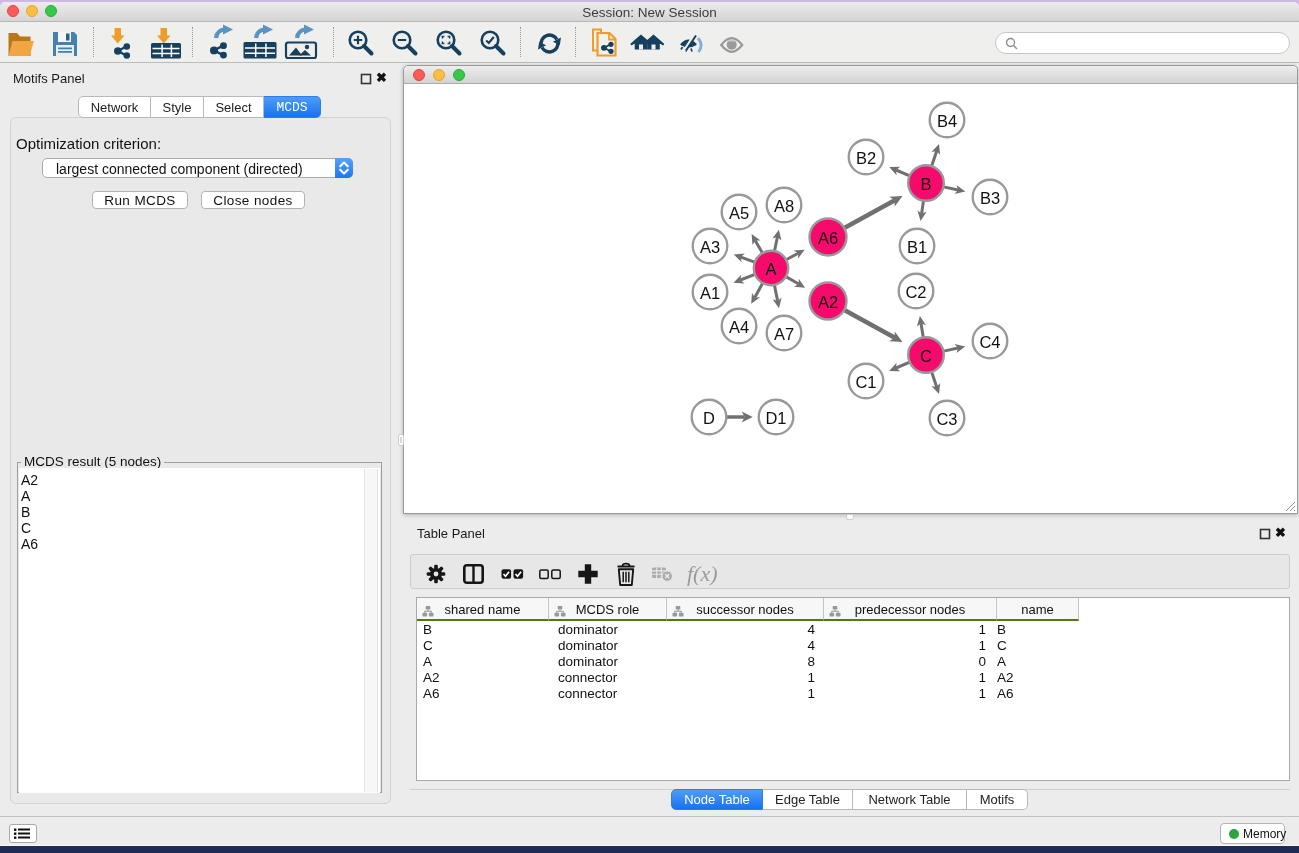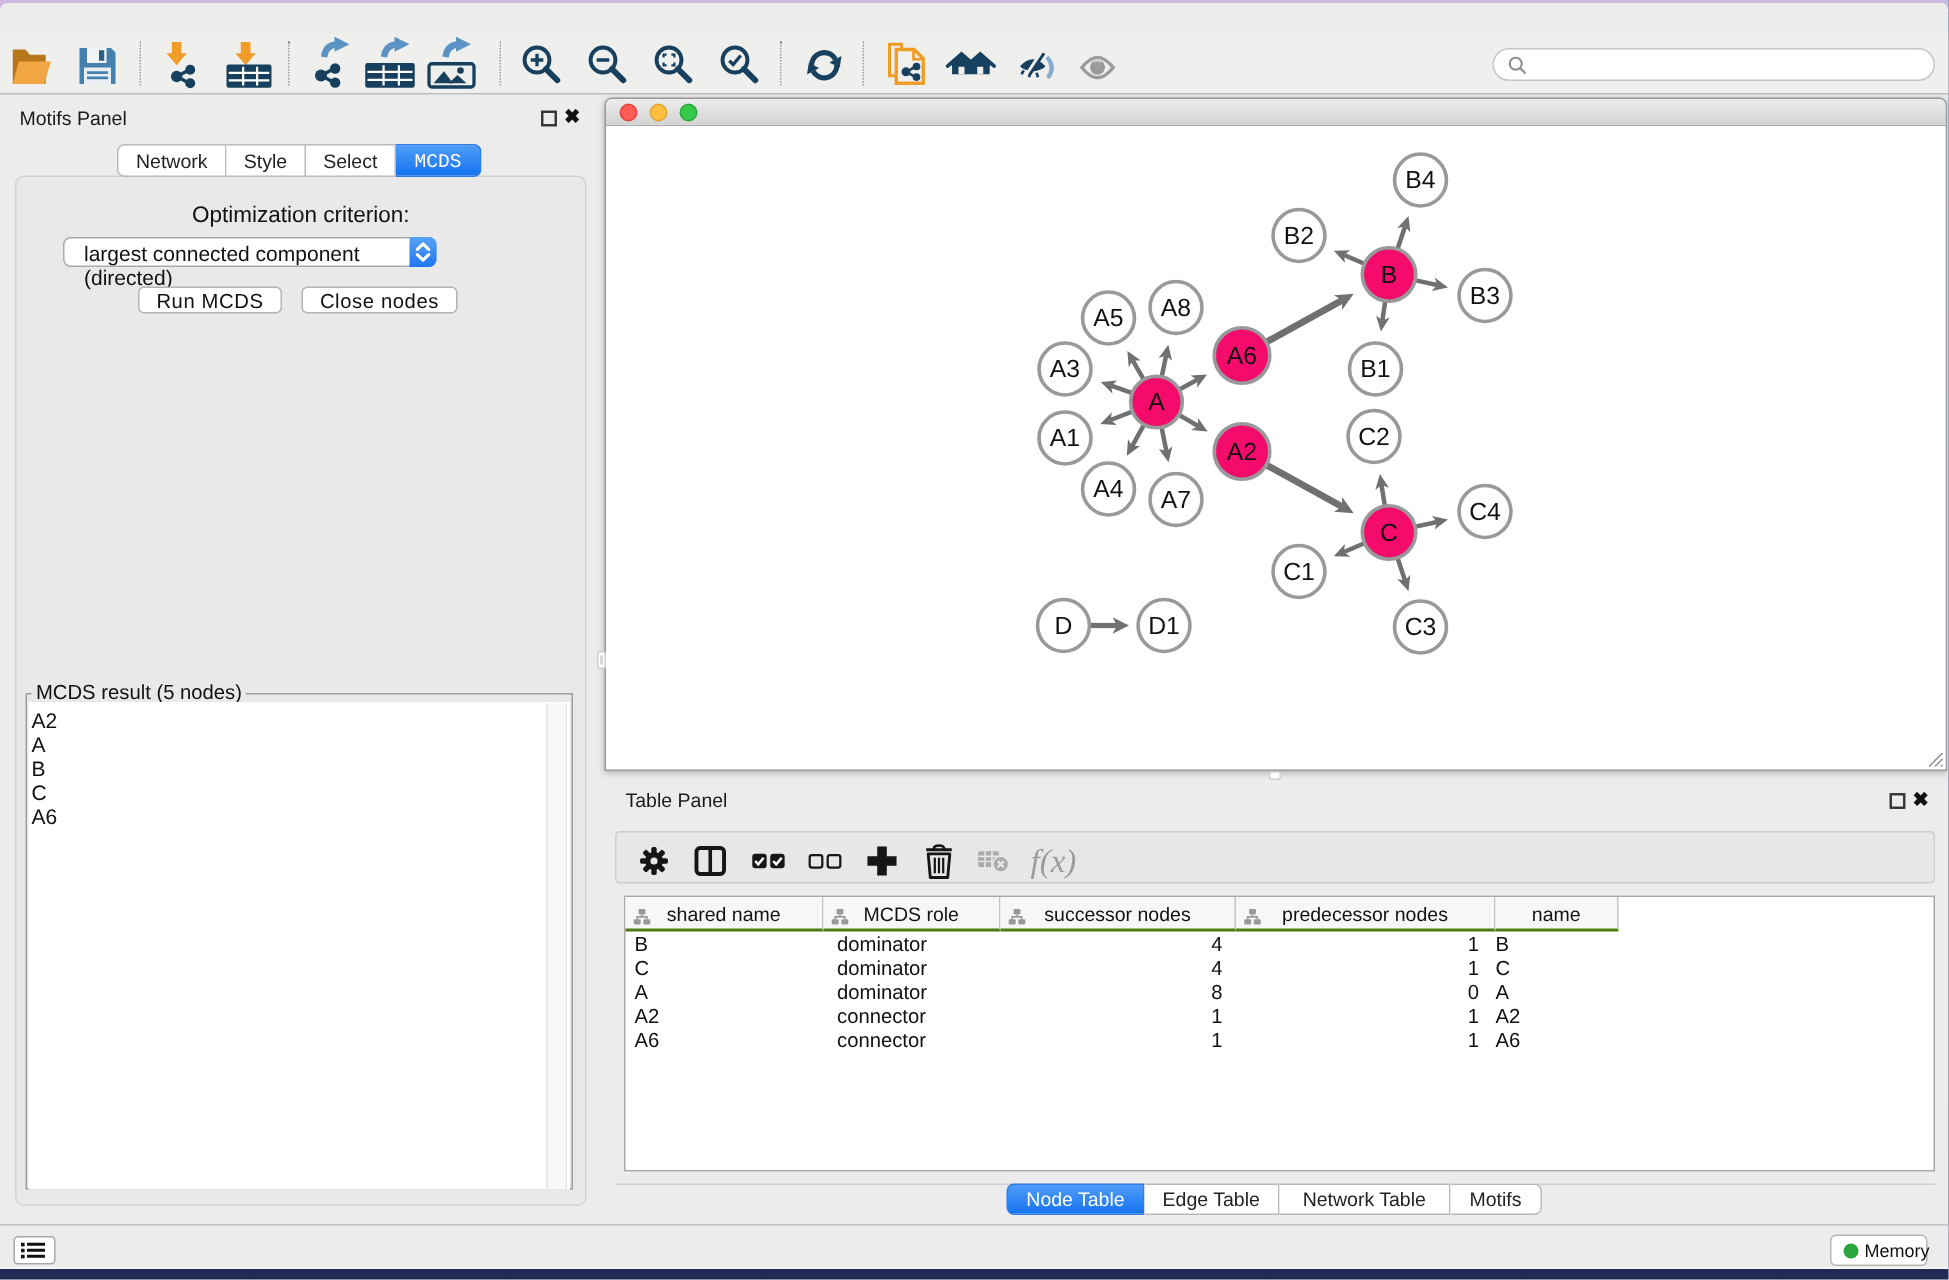--- a/index.html
+++ b/index.html
@@ -16,22 +16,22 @@
 #searchbox { left:995px; top:10px; width:295px; height:22px; background:#fff; border:1px solid #c6c6c6; border-radius:12px; }
 
 #cp-title { left:13px; top:69px; font-size:13px; color:#1a1a1a; }
 .wicon { position:absolute; font-size:12px; color:#111; }
 #cp-panel { left:10px; top:115px; width:381px; height:687px; background:#e9e9e9; border:1px solid #d2d2d2; border-radius:6px; }
 .tabrow { position:absolute; display:flex; }
 .tab { height:22px; font-size:13px; color:#222; background:#fff; border:1px solid #b9b9b9; border-left:none; text-align:center; line-height:21px; }
 .tab.first { border-left:1px solid #b9b9b9; border-radius:5px 0 0 5px; }
 .tab.last { border-radius:0 5px 5px 0;font-family:Liberation Mono, monospace; }
 .tab.sel { background:linear-gradient(#4f9cf7,#1573f0); color:#fff; border-color:#2f7ce8; }
-#opt-label { left:2px; top:133px; width:397px; text-align:center; font-size:15px; color:#111; }
-#dropdown { left:42px; top:156px; width:249px; height:20px; background:#fff; border:1px solid #ababab; border-radius:5px; }
+#opt-label { left:16px; top:133px; width:397px; font-size:15px; color:#111; }
+#dropdown { left:42px; top:156px; width:311px; height:20px; background:#fff; border:1px solid #ababab; border-radius:5px; }
 #dd-text { position:absolute; left:13px; top:2px; font-size:14px; color:#111; }
 #dd-step { position:absolute; right:-1px; top:-1px; width:18px; height:20px; background:linear-gradient(#57a1f8,#1e78f2); border-radius:0 5px 5px 0; }
 .btn { position:absolute; height:18px; background:#fff; border:1px solid #b4b4b4; border-radius:4px; font-size:13.5px; color:#111; text-align:center; line-height:17px; letter-spacing:0.4px; }
 #fieldset { left:17px; top:460px; width:365px; height:331px; border:1px solid #9f9f9f; }
 #fs-label { left:21px; top:452px; background:#e9e9e9; padding:0 3px; font-size:13.5px; color:#111; }
 #listbox { left:19px; top:466px; width:361px; height:325px; background:#fff; }
 #lb-scroll { position:absolute; right:2px; top:1px; width:14px; height:323px; background:#f7f7f7; border-left:1px solid #e3e3e3; border-right:1px solid #e3e3e3; }
 .lbi { position:absolute; left:2px; font-size:14px; color:#111; }
 
 #gwin { left:403px; top:63px; width:895px; height:449px; background:#fff; border:1px solid #9a9a9a; border-radius:5px 5px 0 0; box-shadow:0 1px 4px rgba(0,0,0,0.25); }
@@ -47,20 +47,26 @@
 .rcell { position:absolute; font-size:13.5px; color:#111; }
 .btab { position:absolute; height:21px; background:#fff; border:1px solid #b9b9b9; border-left:none; font-size:13px; color:#222; text-align:center; line-height:20px; top:787px; }
 #statusbar { left:0; top:814px; width:1299px; height:30px; border-top:1px solid #c2c2c2; border-bottom:1px solid #fafafa; background:#ececec; }
 #memorybtn { left:1220px; top:821px; width:65px; height:21px; background:#fff; border:1px solid #b5b5b5; border-radius:4px; font-size:12px; color:#111; }
 #listbtn { left:9px; top:822px; width:28px; height:19px; background:#fff; border:1px solid #a8a8a8; border-radius:3px; }
 </style>
 </head>
 <body>
 <div class="abs" id="desktop-top"></div>
 <div class="abs" id="appwin">
+  <div class="abs" id="titlebar">
+    <div class="tl" style="left:7px;background:#fc5b57;border:1px solid #e1423e;"></div>
+    <div class="tl" style="left:26px;background:#fdbe41;border:1px solid #e0a432;"></div>
+    <div class="tl" style="left:45px;background:#35c84a;border:1px solid #2aa73c;"></div>
+    <div class="abs" id="titletext">Session: New Session</div>
+  </div>
   <div class="abs" id="toolbar">
     <div class="tsep" style="left:93px"></div>
     <div class="tsep" style="left:192px"></div>
     <div class="tsep" style="left:333px"></div>
     <div class="tsep" style="left:520px"></div>
     <div class="tsep" style="left:575px"></div>
     <svg width="1299" height="41" style="position:absolute;left:0;top:0">
 <g transform="translate(8,8)">
 <path d="M0.5 3 L9 3 L12 6.5 L22.5 6.5 L22.5 26 L0.5 26 Z" fill="#b9771b"></path>
 <path d="M4.5 11 L26 11 L21.5 26 L0.5 26 Z" fill="#f2a643"></path>

